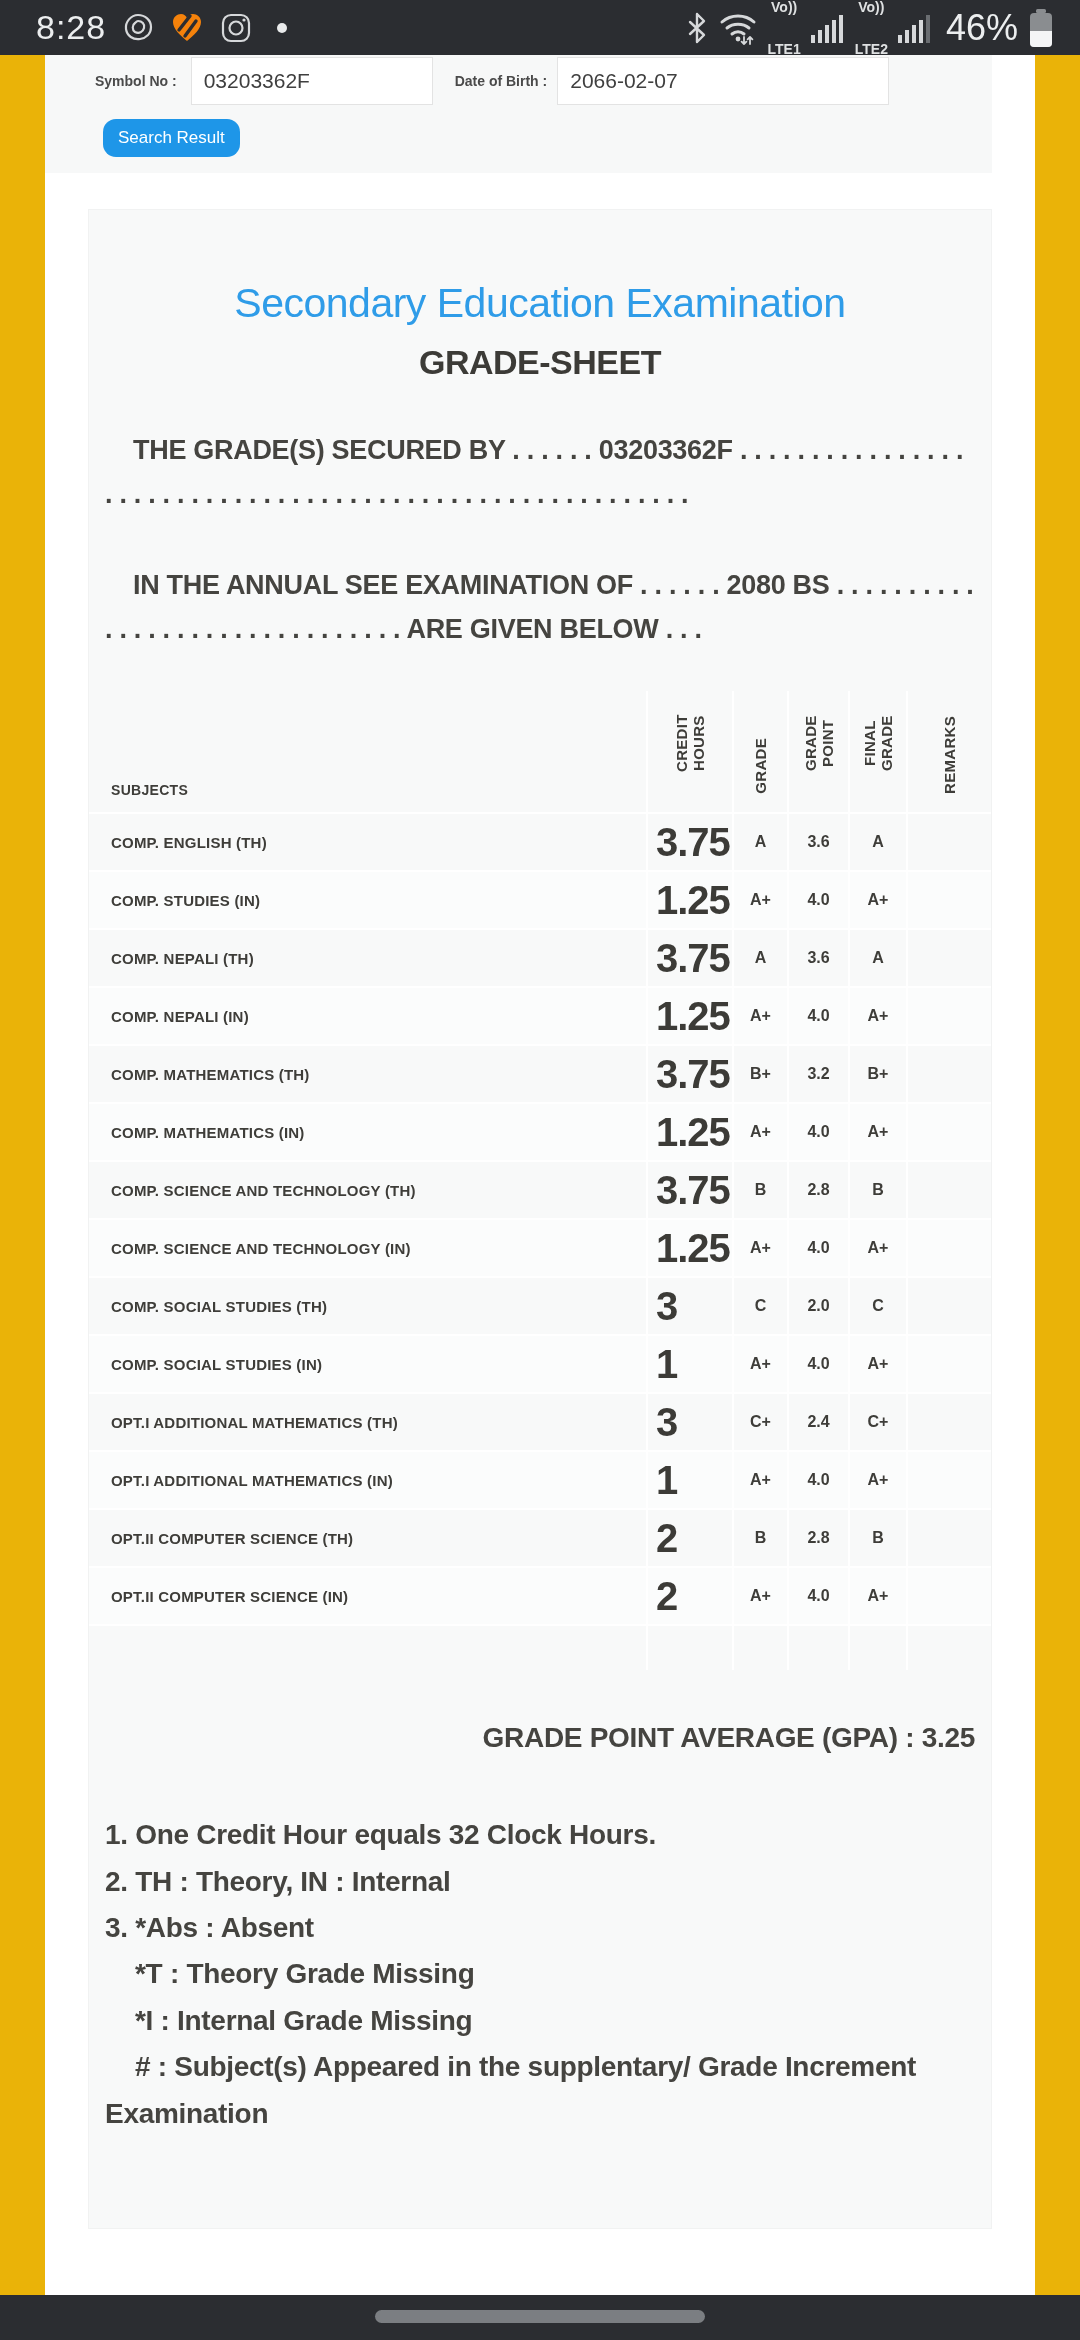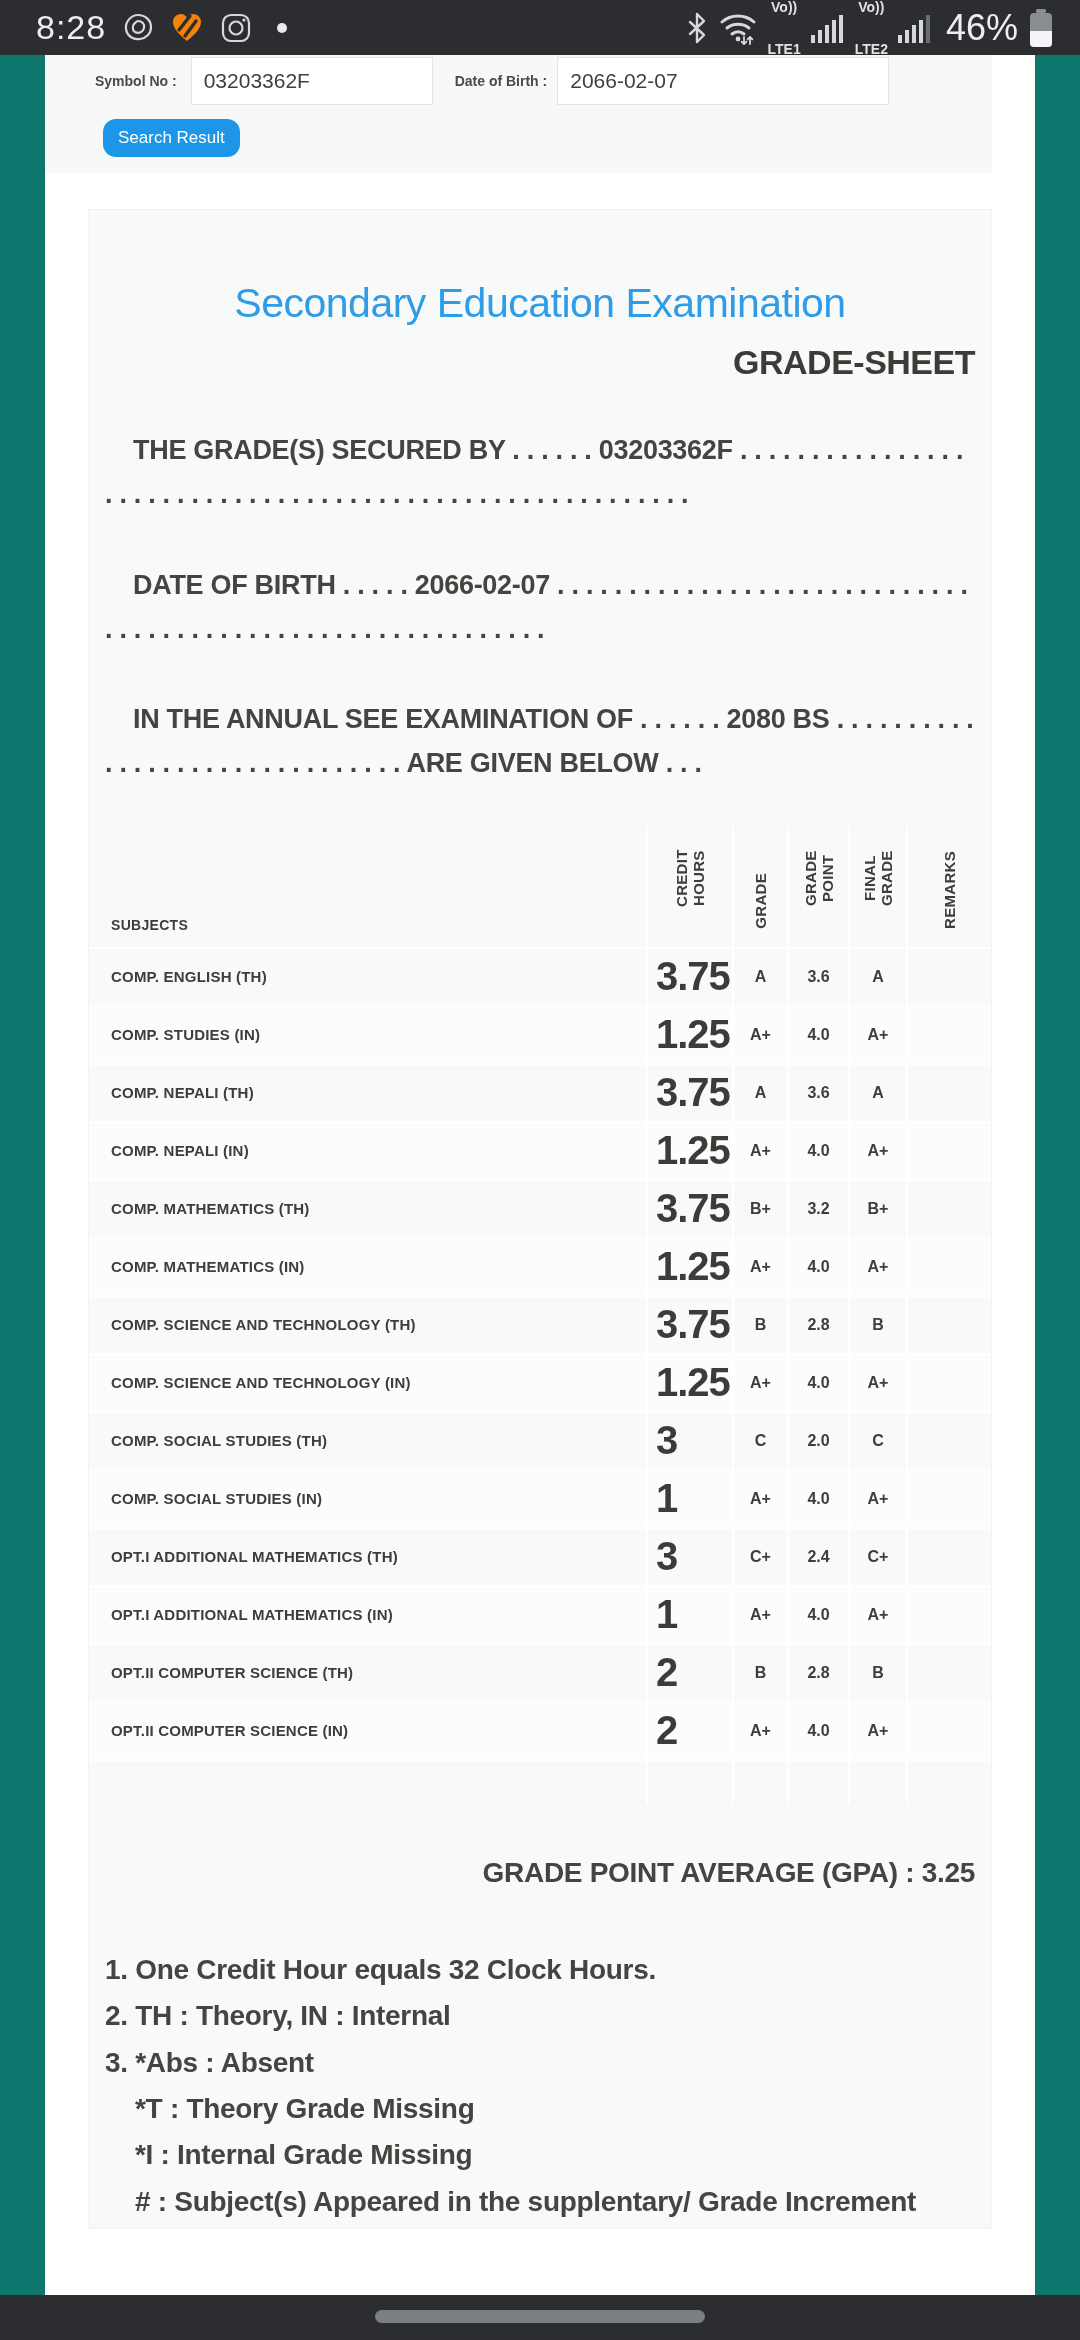--- a/index.html
+++ b/index.html
@@ -13,41 +13,41 @@
   .sb-left{display:flex;align-items:center;gap:16px;}
   .sb-time{font-size:34px;letter-spacing:1px;color:#eceeef;}
   .sb-right{display:flex;align-items:center;gap:10px;}
   .lte{display:flex;flex-direction:column;align-items:center;font-size:14px;font-weight:700;
     line-height:14px;color:#dfe1e2;letter-spacing:0;gap:28px;}
   .sb-pct{font-size:36px;color:#eceeef;margin-left:4px;}
   .sb-icon{display:inline-flex;align-items:center;justify-content:center;}
 
   
   .viewport{position:absolute;top:55px;left:0;width:1080px;height:2240px;box-sizing:border-box;
-    padding:0 45px;background:#0f766e;}
+    padding:0 45px;background:#eab308;}
   .white{background:#ffffff;height:100%;overflow:hidden;}
 
   
   .form-panel{background:#f7f8f8;margin-right:43px;padding:2px 0 16px 50px;}
   .form-row{display:flex;align-items:center;gap:10px;margin-top:0;}
   .f-label{font-size:14px;font-weight:700;color:#4a4a4a;white-space:nowrap;}
   .f-input{box-sizing:border-box;height:48px;background:#fff;border:1px solid #e3e3e3;
     font-family:"Liberation Sans",sans-serif;font-size:21px;color:#3f3f3f;padding:0 12px;outline:none;}
   .f-input.symbol{width:242px;margin-left:4px;}
   .f-input.dob{width:332px;}
   .f-label.dob-l{margin-left:12px;}
   .search-btn{margin:14px 0 0 8px;background:#1e96e8;color:#fff;border:none;border-radius:13px;
     font-family:"Liberation Sans",sans-serif;font-size:17px;padding:9px 15px;cursor:pointer;}
 
   
   .card{margin:36px 43px 0;background:#f8f9f9;border:1px solid #f1f2f2;box-sizing:border-box;
     height:2020px;overflow:hidden;}
   .sheet-title{margin:70px 16px 0;text-align:center;font-size:41px;font-weight:400;
     color:#2f9ce8;letter-spacing:-0.5px;}
-  .sheet-subtitle{margin:16px 16px 0;text-align:right;font-size:34px;font-weight:700;
+  .sheet-subtitle{margin:16px 16px 0;text-align:center;font-size:34px;font-weight:700;
     color:#3c3b37;letter-spacing:-0.5px;}
   .para{margin:46px 16px 0;font-size:27px;font-weight:700;color:#454440;line-height:1.64;
     letter-spacing:-0.3px;text-indent:28px;}
 
   
   table.grades{width:100%;border-collapse:collapse;margin-top:40px;}
   col.c-sub{width:auto;} col.c-credit{width:86px;} col.c-grade{width:55px;}
   col.c-point{width:61px;} col.c-final{width:58px;} col.c-rem{width:84px;}
   thead th{height:102px;vertical-align:bottom;padding-bottom:14px;text-align:center;}
   th.sub-h{text-align:left;padding-left:22px;font-size:14px;font-weight:700;color:#3e3d39;
@@ -172,21 +172,20 @@
           <input class="f-input dob" type="text" value="2066-02-07" style="">
         </div>
         <button class="search-btn">Search Result</button>
       </div>
 
       <div class="card">
         <div class="sheet-title">Secondary Education Examination</div>
         <div class="sheet-subtitle">GRADE-SHEET</div>
 
         <div class="para">THE GRADE(S) SECURED BY . . . . . . 03203362F . . . . . . . . . . . . . . . . . . . . . . . . . . . . . . . . . . . . . . . . . . . . . . . . . . . . . . . . .</div>
-        <div class="para">DATE OF BIRTH . . . . . 2066-02-07 . . . . . . . . . . . . . . . . . . . . . . . . . . . . . . . . . . . . . . . . . . . . . . . . . . . . . . . . . . . .</div>
         <div class="para">IN THE ANNUAL SEE EXAMINATION OF . . . . . . 2080 BS . . . . . . . . . . . . . . . . . . . . . . . . . . . . . . . ARE GIVEN BELOW . . .</div>
 
         <table class="grades">
           <colgroup>
             <col class="c-sub">
               <col class="c-credit">
               <col class="c-grade">
             <col class="c-point">
               <col class="c-final">
               <col class="c-rem">

